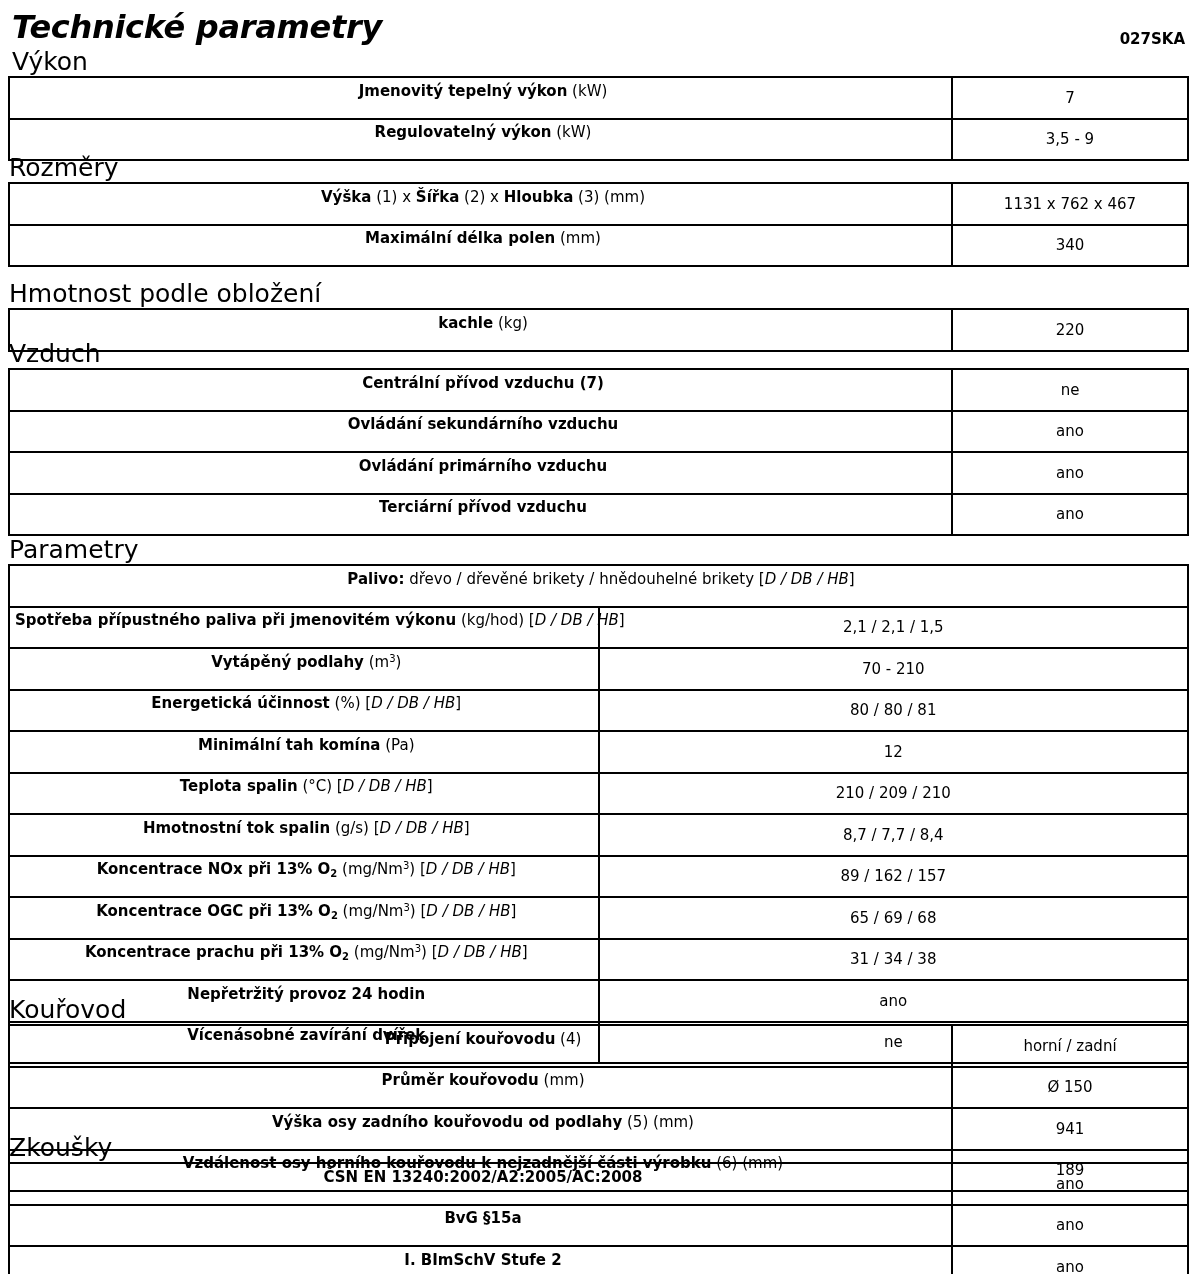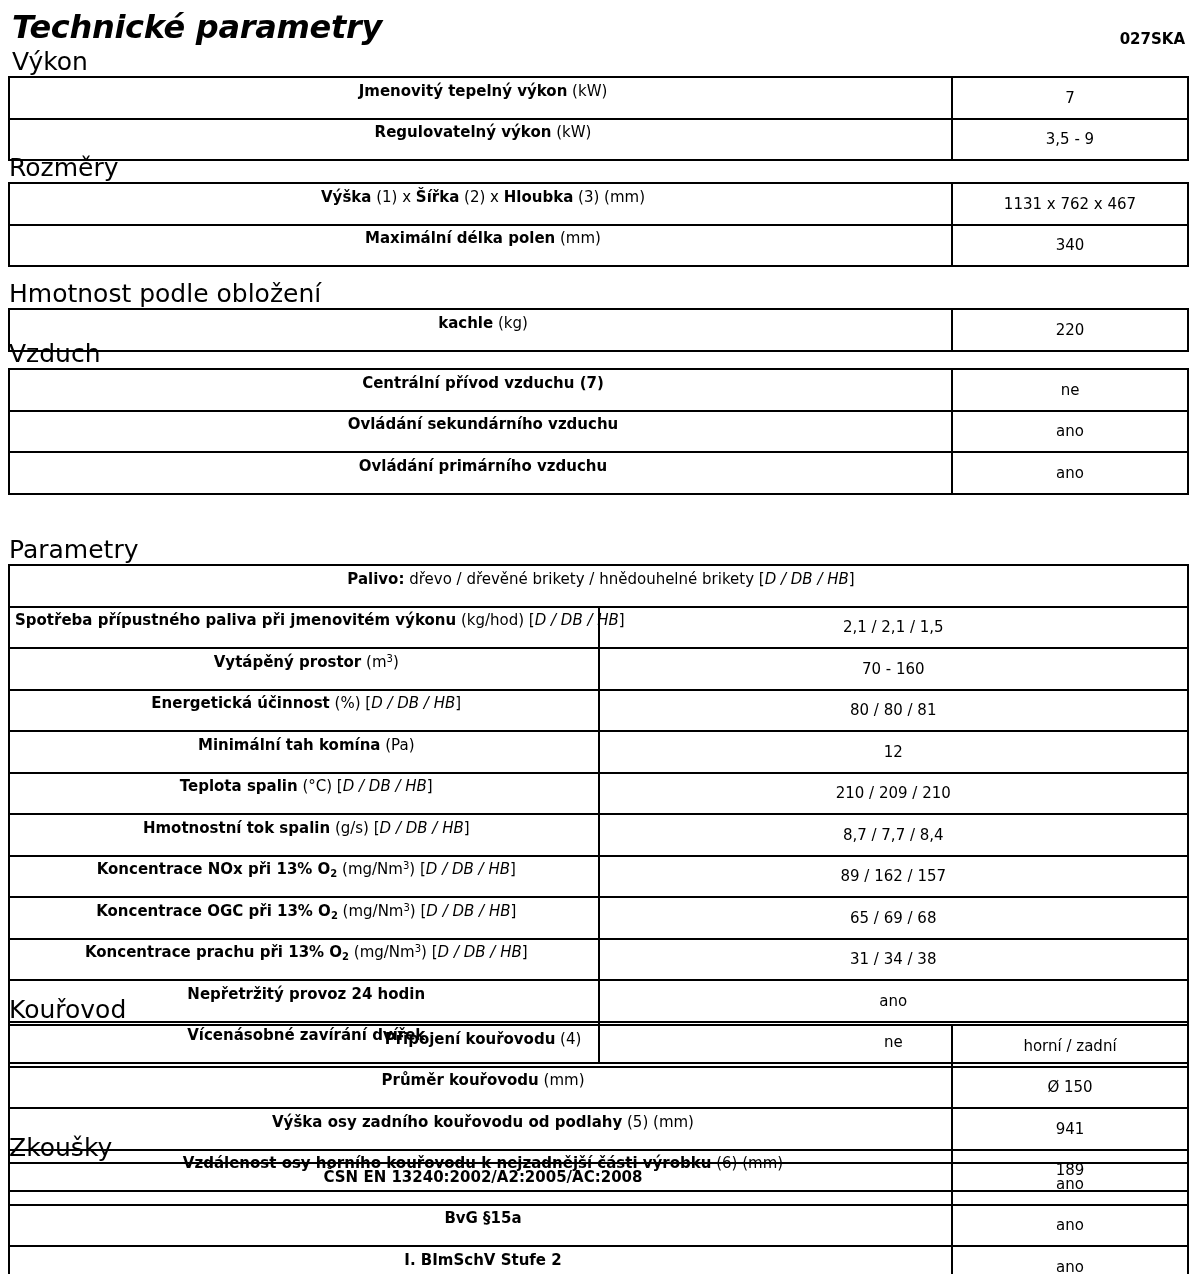--- a/index.html
+++ b/index.html
@@ -92,37 +92,41 @@
             <td class="val">ne</td>
           </tr>
           <tr>
             <td class="lbl"><b>Ovládání sekundárního vzduchu</b></td>
             <td class="val">ano</td>
           </tr>
           <tr>
             <td class="lbl"><b>Ovládání primárního vzduchu</b></td>
             <td class="val">ano</td>
           </tr>
+          <tr>
+            <td class="lbl"><b>Terciární přívod vzduchu</b></td>
+            <td class="val">ano</td>
+          </tr>
         </tbody>
       </table>
     </div>
     <div class="section" style="top: 536px;">
       <div class="section-title">Parametry</div>
       <table class="params">
         <tbody>
           <tr>
             <td class="lbl" colspan="2"><b>Palivo:</b><span> dřevo / dřevěné brikety / hnědouhelné brikety [</span><i>D / DB / HB</i><span>]</span></td>
           </tr>
           <tr>
             <td class="lbl"><b>Spotřeba přípustného paliva při jmenovitém výkonu</b><span> (kg/hod) [</span><i>D / DB / HB</i><span>]</span></td>
             <td class="val">2,1 / 2,1 / 1,5</td>
           </tr>
           <tr>
-            <td class="lbl"><b>Vytápěný prostor</b><span> (m</span><sup>3</sup><span>)</span></td>
-            <td class="val">70 - 160</td>
+            <td class="lbl"><b>Vytápěný podlahy</b><span> (m</span><sup>3</sup><span>)</span></td>
+            <td class="val">70 - 210</td>
           </tr>
           <tr>
             <td class="lbl"><b>Energetická účinnost</b><span> (%) [</span><i>D / DB / HB</i><span>]</span></td>
             <td class="val">80 / 80 / 81</td>
           </tr>
           <tr>
             <td class="lbl"><b>Minimální tah komína</b><span> (Pa)</span></td>
             <td class="val">12</td>
           </tr>
           <tr>

